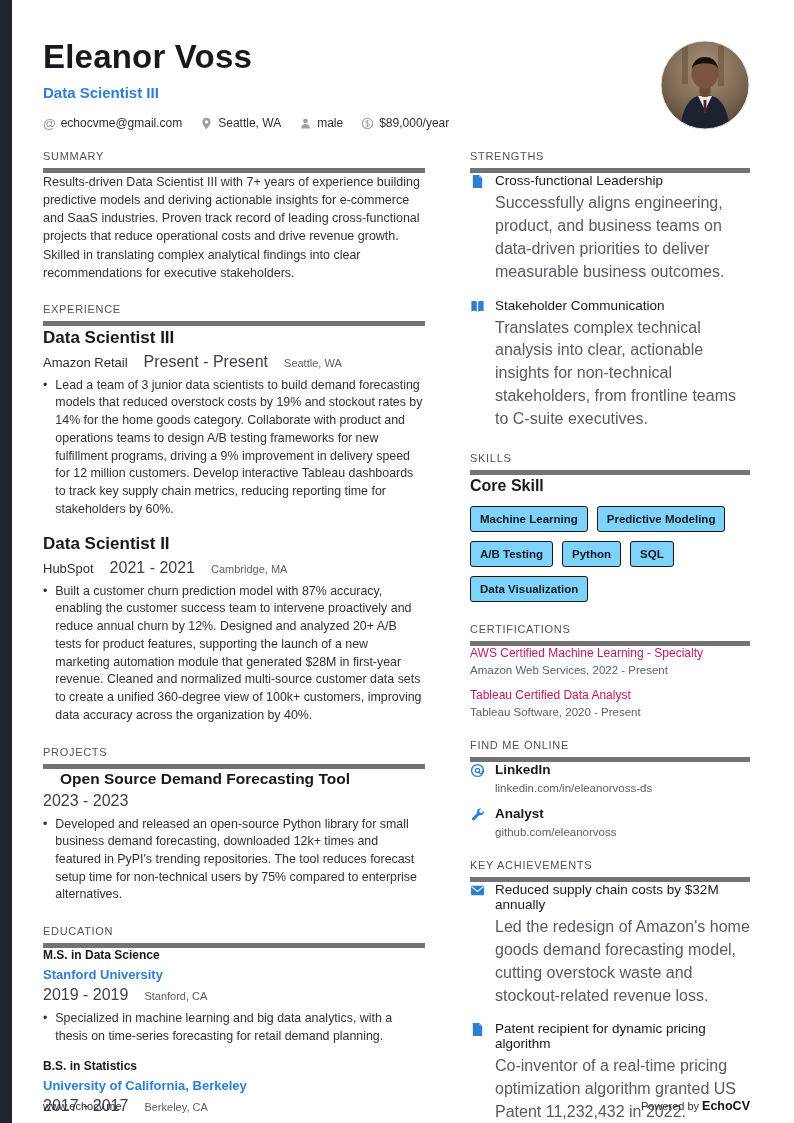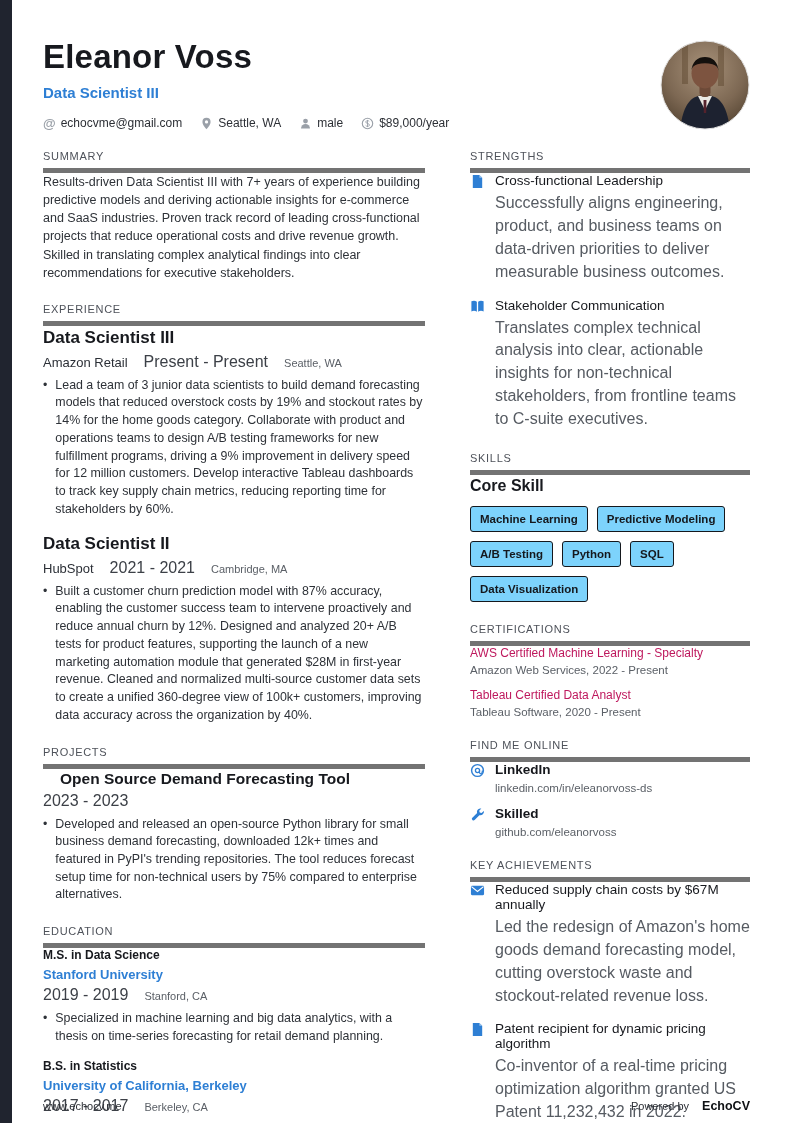--- a/index.html
+++ b/index.html
@@ -60,21 +60,21 @@
 
   .online-item { margin-bottom: 12px; }
   .online-head { display: flex; align-items: center; gap: 10px; margin-bottom: 4px; font-weight: bold; }
   .online-title { font-size: 13.5px; color: #15171c; }
   .online-sub { font-size: 11.5px; color: #5b6067; padding-left: 25px; cursor: pointer; }
 
   
   .footer { position: absolute; left: 43px; right: 44px; bottom: 10px; display: flex; justify-content: space-between; align-items: center; }
   .footer-site { font-size: 11px; color: #2c2f35; cursor: pointer; }
   .powered { font-size: 11px; color: #2c2f35; }
-  .powered b { font-size: 12.5px; color: #0e1013; margin-left: 13px; }
+  .powered b { font-size: 12.5px; color: #0e1013; margin-left: 3px; }
 </style>
 </head>
 <body>
 
 <div class="page">
   <div class="accent-strip"></div>
 
   <div class="content">
 
     <div class="header">
@@ -282,36 +282,36 @@
               <span class="online-title">LinkedIn</span>
             </div>
             <div class="online-sub">linkedin.com/in/eleanorvoss-ds</div>
           </div>
 
           <div class="online-item">
             <div class="online-head">
               <svg class="ricon" viewBox="0 0 16 16">
                   <path d="M14.8 4.2a3.8 3.8 0 0 1-4.8 4.5l-5.1 5.2a1.7 1.7 0 0 1-2.4-2.4L7.6 6.4a3.8 3.8 0 0 1 4.5-4.8L9.8 3.9l.6 1.9 1.9.6z" fill="#2e7fd4"></path>
                 </svg>
-              <span class="online-title">Skilled</span>
+              <span class="online-title">Analyst</span>
             </div>
             <div class="online-sub">github.com/eleanorvoss</div>
           </div>
         </div>
 
         <div class="section">
           <div class="section-label">Key achievements</div>
 
           <div class="pair-item">
             <svg class="ricon" viewBox="0 0 16 16">
                 <rect x="1" y="3" width="14" height="10" rx="1.2" fill="#2e7fd4"></rect>
                 <path d="M1.6 3.8 8 9l6.4-5.2" fill="none" stroke="#ffffff" stroke-width="1.2"></path>
               </svg>
             <div>
-              <div class="pair-title">Reduced supply chain costs by $67M annually</div>
+              <div class="pair-title">Reduced supply chain costs by $32M annually</div>
               <div class="pair-text">Led the redesign of Amazon's home goods demand forecasting model, cutting overstock waste and stockout-related revenue loss.</div>
             </div>
           </div>
 
           <div class="pair-item">
             <svg class="ricon" viewBox="0 0 16 16">
                 <path d="M3 1h7l3 3v11H3z" fill="#2e7fd4"></path>
                 <path d="M10 1v3h3z" fill="#9cc4ec"></path>
               </svg>
             <div>

